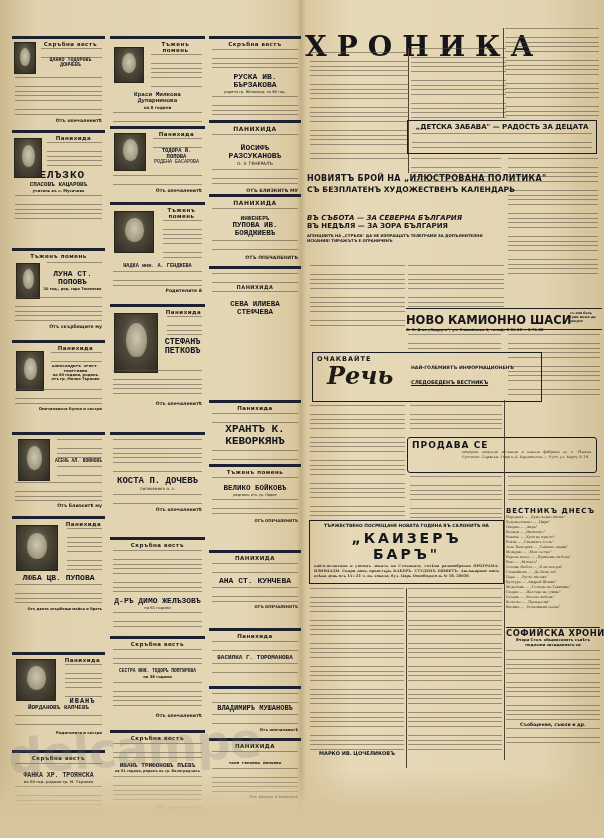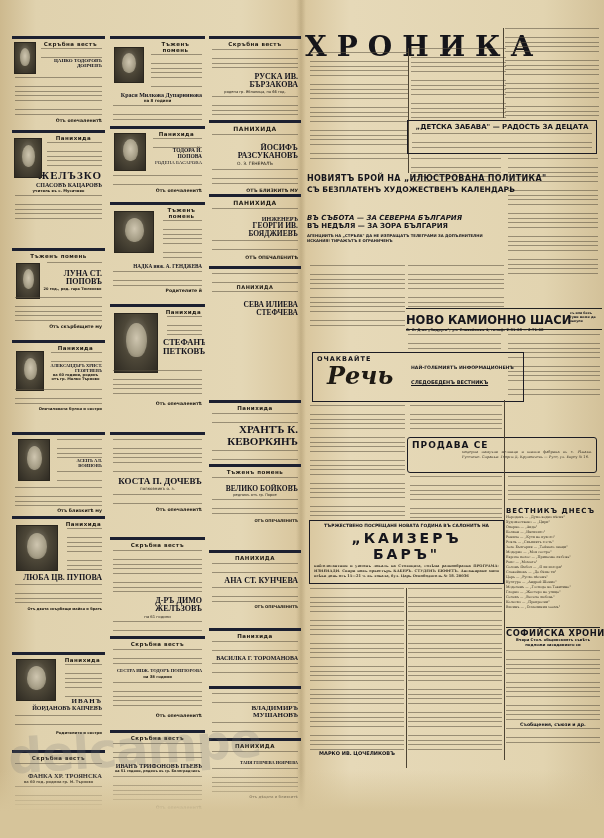--- a/index.html
+++ b/index.html
@@ -18,21 +18,21 @@
     background: linear-gradient(90deg, rgba(0,0,0,0) 0%, rgba(90,70,30,0.18) 50%, rgba(0,0,0,0) 100%); }
   .runhead { position: absolute; top: 20px; left: 20px; right: 20px; height: 12px;
     border-bottom: 1.5px solid #2a2418; font-family: "DejaVu Sans", sans-serif; font-size: 7px; font-weight: bold; }
   .runhead .l { position: absolute; left: 4px; top: 1px; }
   .runhead .c { position: absolute; left: 262px; top: 1px; letter-spacing: 2px; }
   .runhead .r { position: absolute; right: 4px; top: 1px; }
 
   .col { position: absolute; }
   .box { position: absolute; border-top: 3px solid #1c2030; padding: 2px 3px; overflow: hidden; }
   .ttl { font-family: "DejaVu Sans", sans-serif; font-weight: bold; font-size: 5.5px; text-align: center; letter-spacing: 0.5px; }
-  .name { font-family: Liberation Serif, serif; font-weight: bold; text-align: right; color: #14141e; line-height: 1.05; transform-origin: center; }
+  .name { font-family: Liberation Mono, monospace; font-weight: bold; text-align: center; color: #14141e; line-height: 1.05; transform-origin: center; }
   .sub { font-family: "DejaVu Sans", sans-serif; font-size: 5px; font-weight: bold; text-align: center; }
   .txt { font-size: 3.6px; line-height: 4.6px; color: #3a3428; text-align: justify; }
   .sign { font-family: "DejaVu Sans", sans-serif; font-size: 4.6px; font-weight: bold; text-align: right; margin-top: 1px; }
   .photo { position: absolute; background: radial-gradient(ellipse at 50% 40%, #8b8474 0%, #4d4738 45%, #2e2a22 100%); border: 1px solid #2a261e; }
   .photo .face { position: absolute; left: 25%; top: 15%; width: 50%; height: 60%; border-radius: 50% 50% 45% 45%; background: radial-gradient(ellipse at 50% 45%, #cfc6b0 0%, #a59d86 60%, #6c6554 100%); }
   .lines { background: repeating-linear-gradient(180deg, #5a5140 0px, #5a5140 0.8px, transparent 0.8px, transparent 4.6px); opacity: 0.55; }
 
   .hronika { position: absolute; left: 305px; top: 30px; width: 200px; height: 32px;
     font-family: "DejaVu Serif", serif; font-weight: bold; font-size: 28px; letter-spacing: 10px; color: #15151a; }
   .ad { position: absolute; border: 1.6px solid #1c1c24; padding: 2px 4px; overflow: hidden; }
@@ -232,21 +232,21 @@
     <div class="name" style="font-size:8px;margin-top:2px;">ЙОСИФЪ РАЗСУКАНОВЪ</div>
     <div class="sub" style="font-size:4.4px;font-weight:normal;">О. З. ГЕНЕРАЛЪ</div>
     <div class="lines" style="height:18px;margin-top:3px;"></div>
     <div class="sign">ОТЪ БЛИЗКИТѢ МУ</div>
   </div>
 
   <div class="box" style="left:209px;top:194px;width:92px;height:70px;">
     <div class="ttl" style="font-size:6px;">ПАНИХИДА</div>
     <div class="lines" style="height:8px;margin-top:2px;"></div>
     <div class="name" style="font-size:6px;">ИНЖЕНЕРЪ</div>
-    <div class="name" style="font-size:7.5px;">ГЕОРГИ ИВ. БОЯДЖИЕВЪ</div>
+    <div class="name" style="font-size:7.5px;">ПУПОВА ИВ. БОЯДЖИЕВЪ</div>
     <div class="lines" style="height:14px;margin-top:2px;"></div>
     <div class="sign">ОТЪ ОПЕЧАЛЕНИТѢ</div>
   </div>
 
   <div class="box" style="left:209px;top:266px;width:92px;height:54px;">
     <div class="lines" style="height:10px;margin-top:2px;"></div>
     <div class="ttl" style="font-size:5px;margin-top:1px;">ПАНИХИДА</div>
     <div class="lines" style="height:8px;margin-top:1px;"></div>
     <div class="name" style="font-size:7.5px;margin-top:2px;">СЕВА ИЛИЕВА СТЕФЧЕВА</div>
   </div>
@@ -328,21 +328,21 @@
 
   <div class="col" style="left:406px;top:308px;width:196px;height:22px;border-top:1.5px solid #222;border-bottom:1.5px solid #222;">
     <div class="bigad" style="font-size:11.5px;display:inline-block;margin-top:2px;">НОВО КАМИОННО ШАСИ</div>
     <span class="bigad" style="position:absolute;right:2px;top:2px;width:30px;font-size:3.2px;line-height:4px;">съ или безъ гуми може да закупи</span>
     <div class="bigad" style="font-size:3.6px;">О. О. Д-во „Задруга", ул. Славейковъ 4, телеф. 2-81-08 — 2-71-08</div>
   </div>
 
   <div class="col lines" style="left:408px;top:334px;width:93px;height:16px;"></div>
   <div class="col lines" style="left:508px;top:334px;width:92px;height:64px;"></div>
 
-  <div class="ad" style="left:312px;top:352px;width:212px;height:50px;border-width:1.6px;">
+  <div class="ad" style="left:312px;top:352px;width:230px;height:50px;border-width:1.6px;">
     <div class="bigad" style="font-size:6.5px;letter-spacing:1px;">ОЧАКВАЙТЕ</div>
     <div style="font-family:'DejaVu Serif',serif;font-style:italic;font-weight:bold;font-size:24px;line-height:26px;margin-left:10px;">Речь</div>
     <div class="bigad" style="position:absolute;left:98px;top:12px;font-size:4.6px;">НАЙ-ГОЛЕМИЯТЪ ИНФОРМАЦИОНЕНЪ</div>
     <div class="bigad" style="position:absolute;left:98px;top:26px;font-size:5px;text-decoration:underline;">СЛЕДОБЕДЕНЪ ВЕСТНИКЪ</div>
   </div>
 
   <div class="col lines" style="left:310px;top:405px;width:95px;height:118px;"></div>
   <div class="col lines" style="left:410px;top:405px;width:92px;height:30px;"></div>
 
   <div class="ad" style="left:407px;top:437px;width:190px;height:36px;border-radius:3px;">

